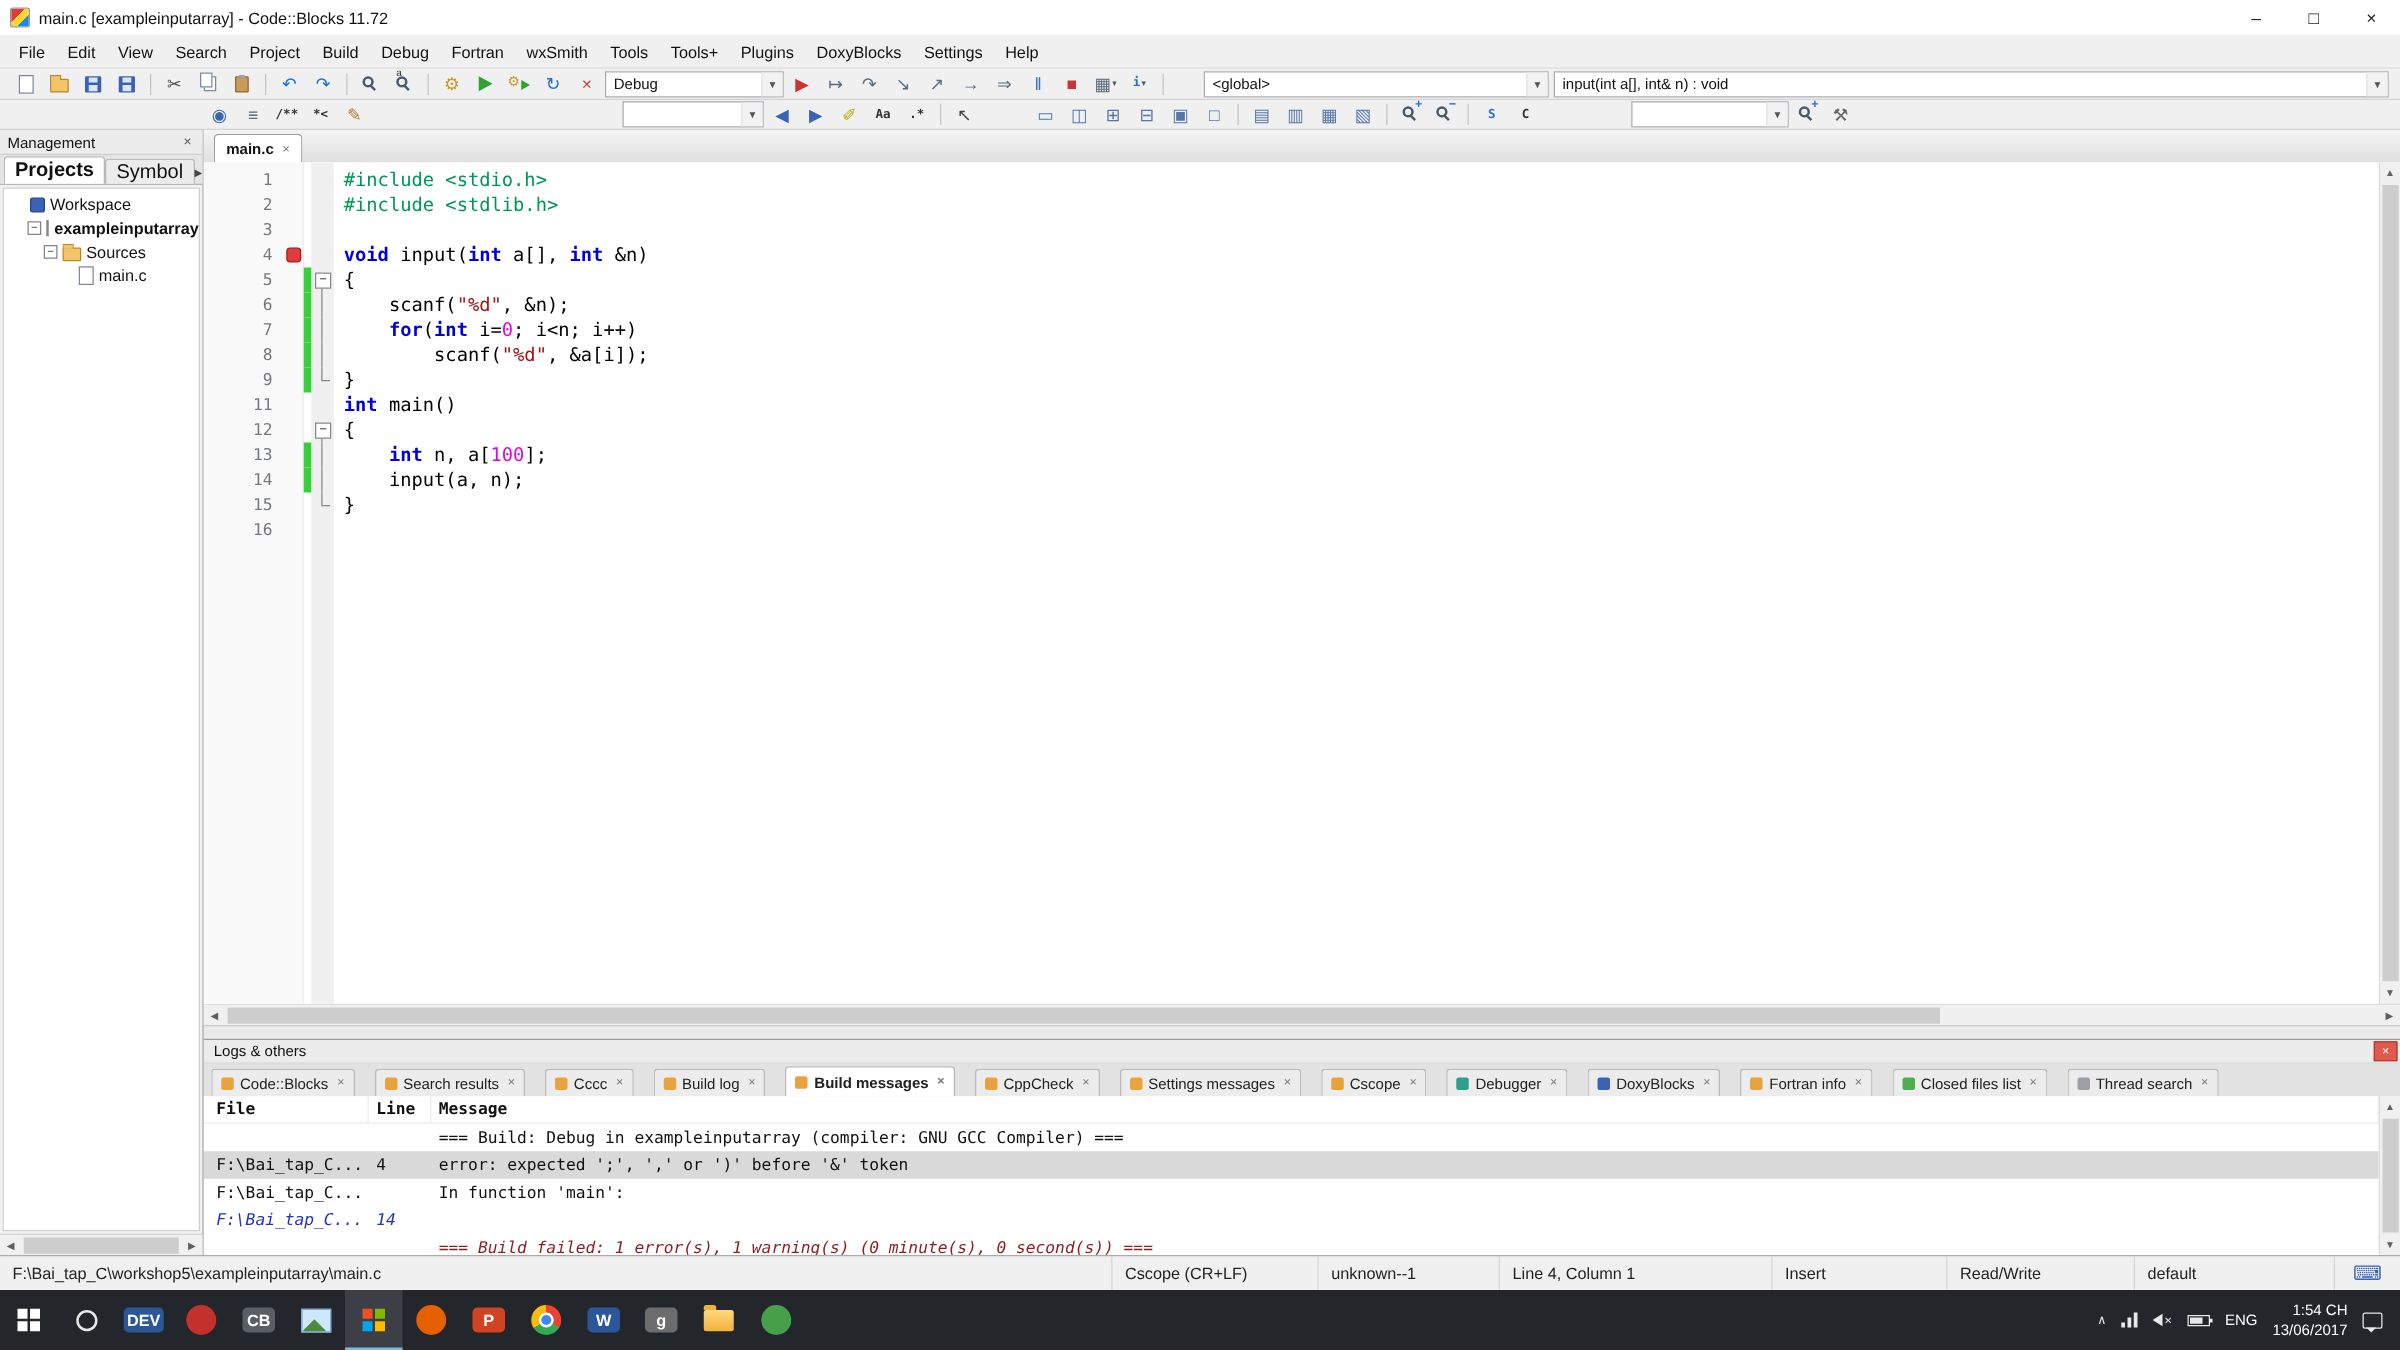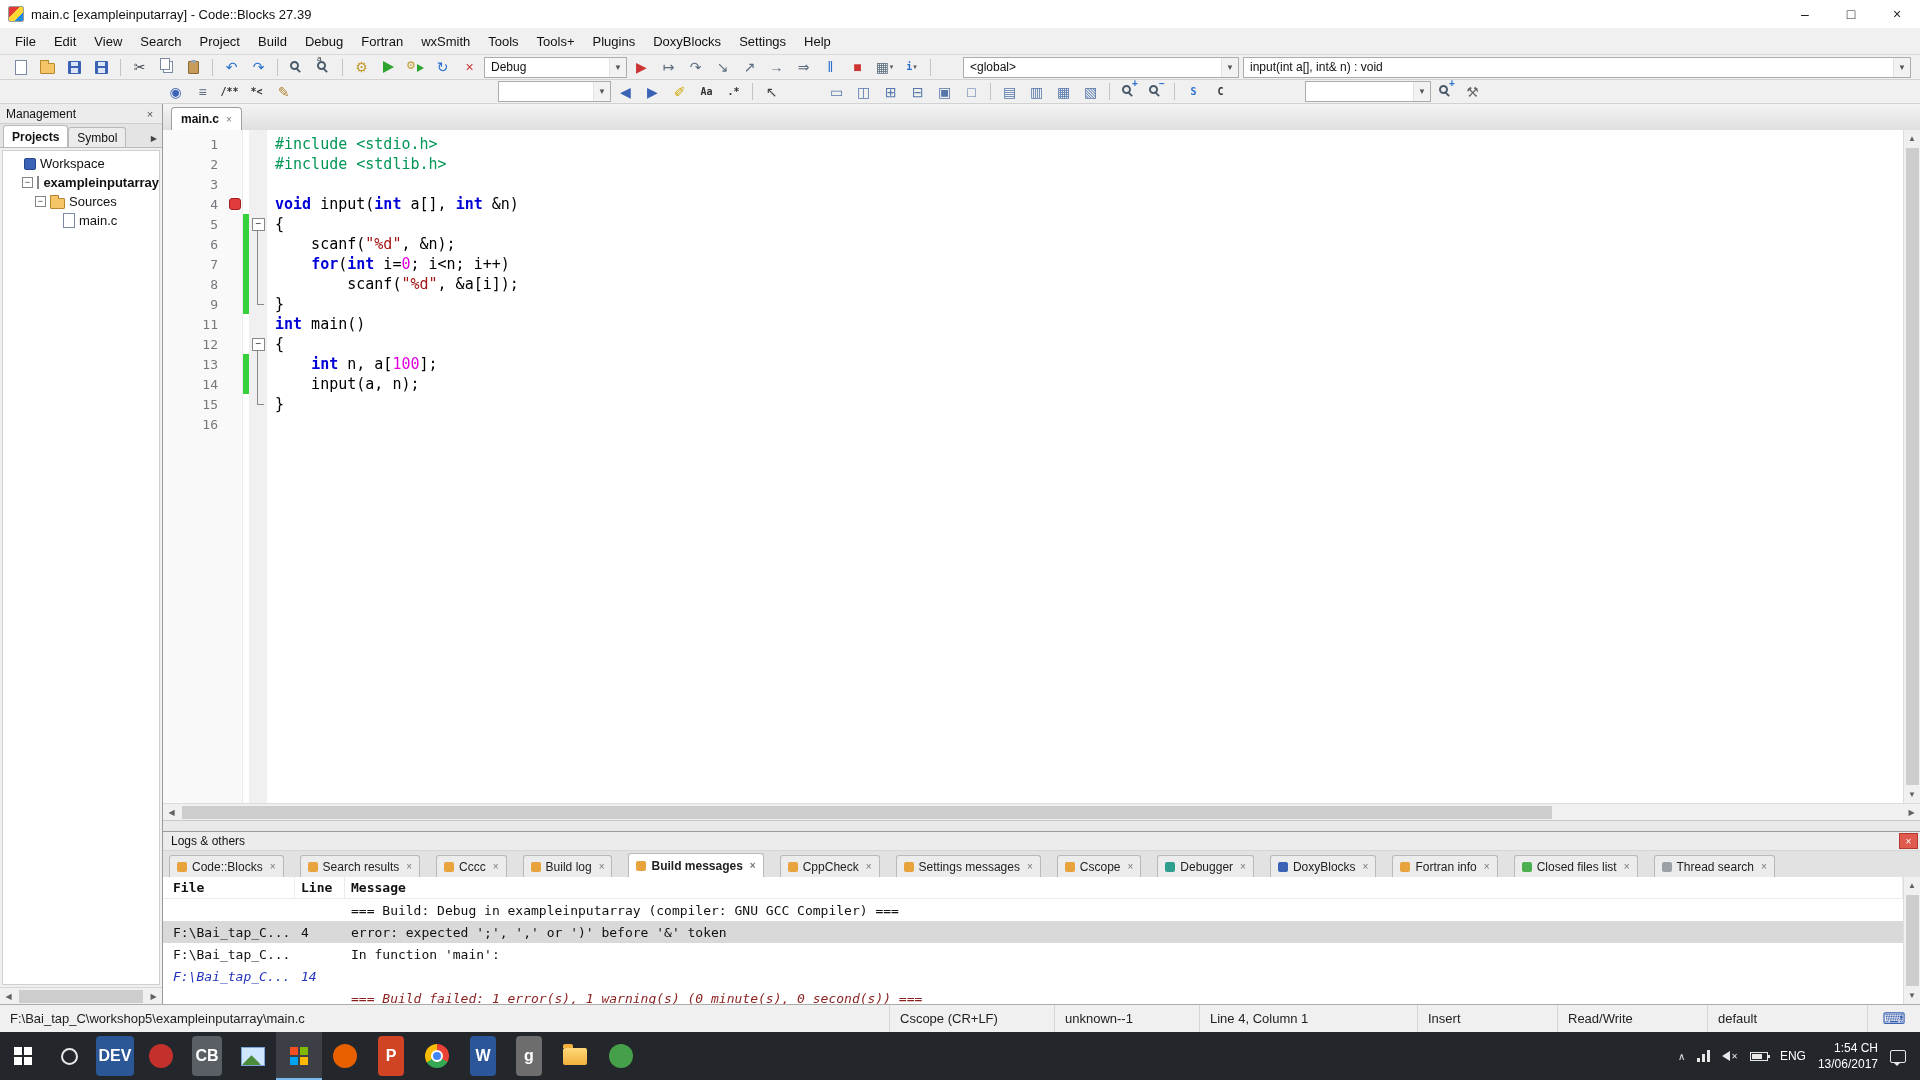--- a/index.html
+++ b/index.html
@@ -58,21 +58,21 @@
 .mi.cbproj{width:13px;height:13px;background:linear-gradient(135deg,#e53935 0 40%,#fdd835 40% 70%,#1e88e5 70% 100%);border:1px solid #888}
 
 
 .main{display:flex;height:900px;flex:none}
 
 
 .management{width:163px;flex:none;background:#f0f0f0;border-right:1px solid #9a9a9a;display:flex;flex-direction:column}
 .mgmt-header{height:20px;display:flex;align-items:center;padding:0 4px 0 6px;font-size:12px;background:#ececec;border-bottom:1px solid #cfcfcf}
 .mgmt-close{margin-left:auto;color:#555;font-size:11px;width:16px;text-align:center}
 .mgmt-tabs{height:24px;display:flex;align-items:flex-end;background:#e4e4e4;padding-left:3px;border-bottom:1px solid #b9b9b9}
-.mtab{height:20px;padding:0 8px;display:flex;align-items:center;font-size:12px;background:#ececec;border:1px solid #b9b9b9;border-bottom:none;border-radius:3px 3px 0 0}
+.mtab{height:20px;padding:0 8px;display:flex;align-items:center;font-size:16px;background:#ececec;border:1px solid #b9b9b9;border-bottom:none;border-radius:3px 3px 0 0}
 .mtab.active{background:#fff;font-weight:bold;height:22px}
 .mtab-overflow{margin-left:auto;font-size:8px;color:#444;padding:0 5px 4px 0}
 .tree{flex:1;background:#fff;border:1px solid #cfcfcf;margin:2px;overflow:hidden;padding-top:3px}
 .tree-row{display:flex;align-items:center;gap:4px;height:19px;white-space:nowrap;overflow:hidden}
 .tree-row.bold .tree-label{font-weight:bold}
 .tree-label{font-size:13px}
 .expander{width:11px;height:11px;border:1px solid #848484;background:#fff;font-size:9px;line-height:9px;text-align:center;color:#333;flex:none}
 .expander-spacer{width:11px;flex:none}
 .mgmt-hscroll{height:17px;background:#f0f0f0;display:flex;align-items:center;border-top:1px solid #d5d5d5}
 .mgmt-hscroll .thumb{height:13px;background:#cdcdcd;flex:1;margin:0 2px}
@@ -151,21 +151,21 @@
 .taskbar{height:48px;background:#23262b;display:flex;align-items:stretch;color:#fff;flex:none}
 .tb-app{width:46px;display:flex;align-items:center;justify-content:center;flex:none}
 .tb-app.active{background:#3c4046;box-shadow:inset 0 -2px 0 #76b9ed}
 .winlogo{display:grid;grid-template-columns:8px 8px;grid-template-rows:8px 8px;gap:2px}
 .winlogo span{background:#fff}
 .winlogo.color span:nth-child(1){background:#f25022}
 .winlogo.color span:nth-child(2){background:#7fba00}
 .winlogo.color span:nth-child(3){background:#00a4ef}
 .winlogo.color span:nth-child(4){background:#ffb900}
 .ring{width:17px;height:17px;border:2px solid #e8e8e8;border-radius:50%}
-.badge{min-width:26px;height:40px;padding:0 3px;border-radius:4px;display:flex;align-items:center;justify-content:center;font-weight:bold;color:#fff;font-size:16px}
+.badge{min-width:26px;height:20px;padding:0 3px;border-radius:4px;display:flex;align-items:center;justify-content:center;font-weight:bold;color:#fff;font-size:13px}
 .circle{width:24px;height:24px;border-radius:50%}
 .chrome{width:24px;height:24px;border-radius:50%;background:conic-gradient(#ea4335 0 33%,#34a853 33% 66%,#fbbc05 66% 100%);position:relative}
 .chrome::after{content:"";position:absolute;inset:6px;border-radius:50%;background:#4285f4;border:2px solid #fff}
 .folder-yellow{width:24px;height:17px;background:linear-gradient(#ffd87a,#f0b23d);border-radius:2px;position:relative}
 .folder-yellow::before{content:"";position:absolute;top:-4px;left:0;width:10px;height:4px;background:#f0b23d;border-radius:2px 2px 0 0}
 .photo{width:24px;height:19px;background:#cfe6ff;border:1px solid #7aa7d8;position:relative;overflow:hidden}
 .photo::after{content:"";position:absolute;bottom:-6px;left:3px;width:13px;height:13px;background:#4b8b3b;transform:rotate(45deg)}
 .tray{margin-left:auto;display:flex;align-items:center;gap:12px;padding-right:14px;font-size:12px}
 .tray .chev{font-size:10px;color:#e8e8e8}
 .bars{display:flex;align-items:flex-end;gap:2px;height:12px}
@@ -181,21 +181,21 @@
 .bubble{width:16px;height:13px;border:1.5px solid #e8e8e8;border-radius:2px;position:relative}
 .bubble::after{content:"";position:absolute;bottom:-4px;left:2px;border-left:4px solid transparent;border-right:4px solid transparent;border-top:4px solid #e8e8e8}
 </style>
 </head>
 <body>
 
 <div class="window">
 
   <div class="titlebar">
     <span class="app-icon"></span>
-    <span class="title">main.c [exampleinputarray] - Code::Blocks 27.39</span>
+    <span class="title">main.c [exampleinputarray] - Code::Blocks 11.72</span>
     <div class="win-controls">
       <span class="wc">–</span>
       <span class="wc">□</span>
       <span class="wc close">×</span>
     </div>
   </div>
 
   <div class="menubar">
       <span class="menu-item">File</span>
       <span class="menu-item">Edit</span>

